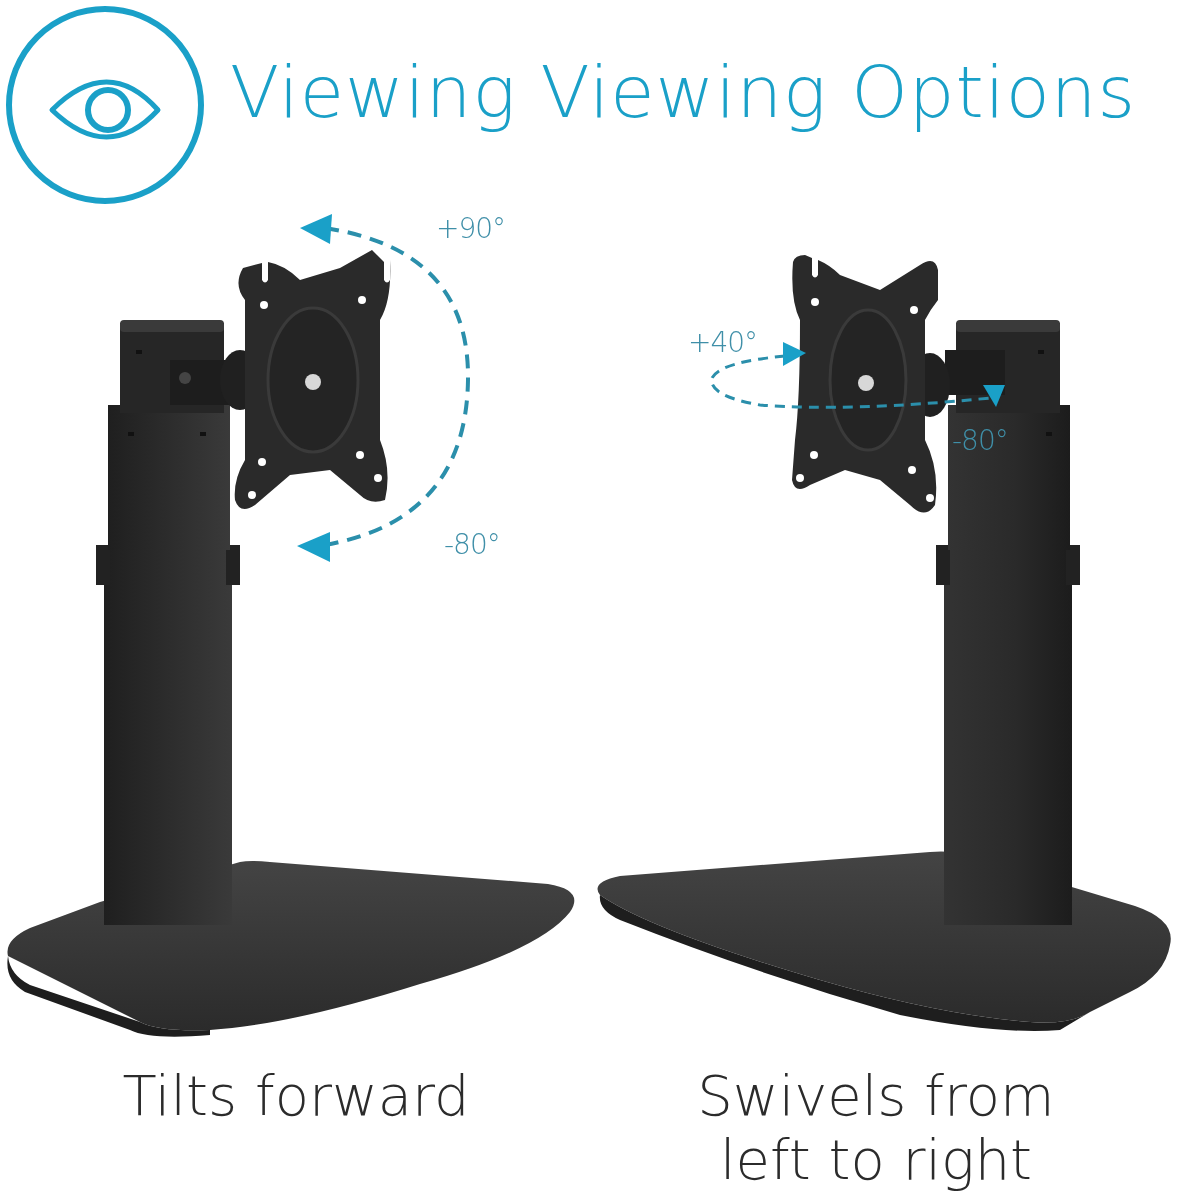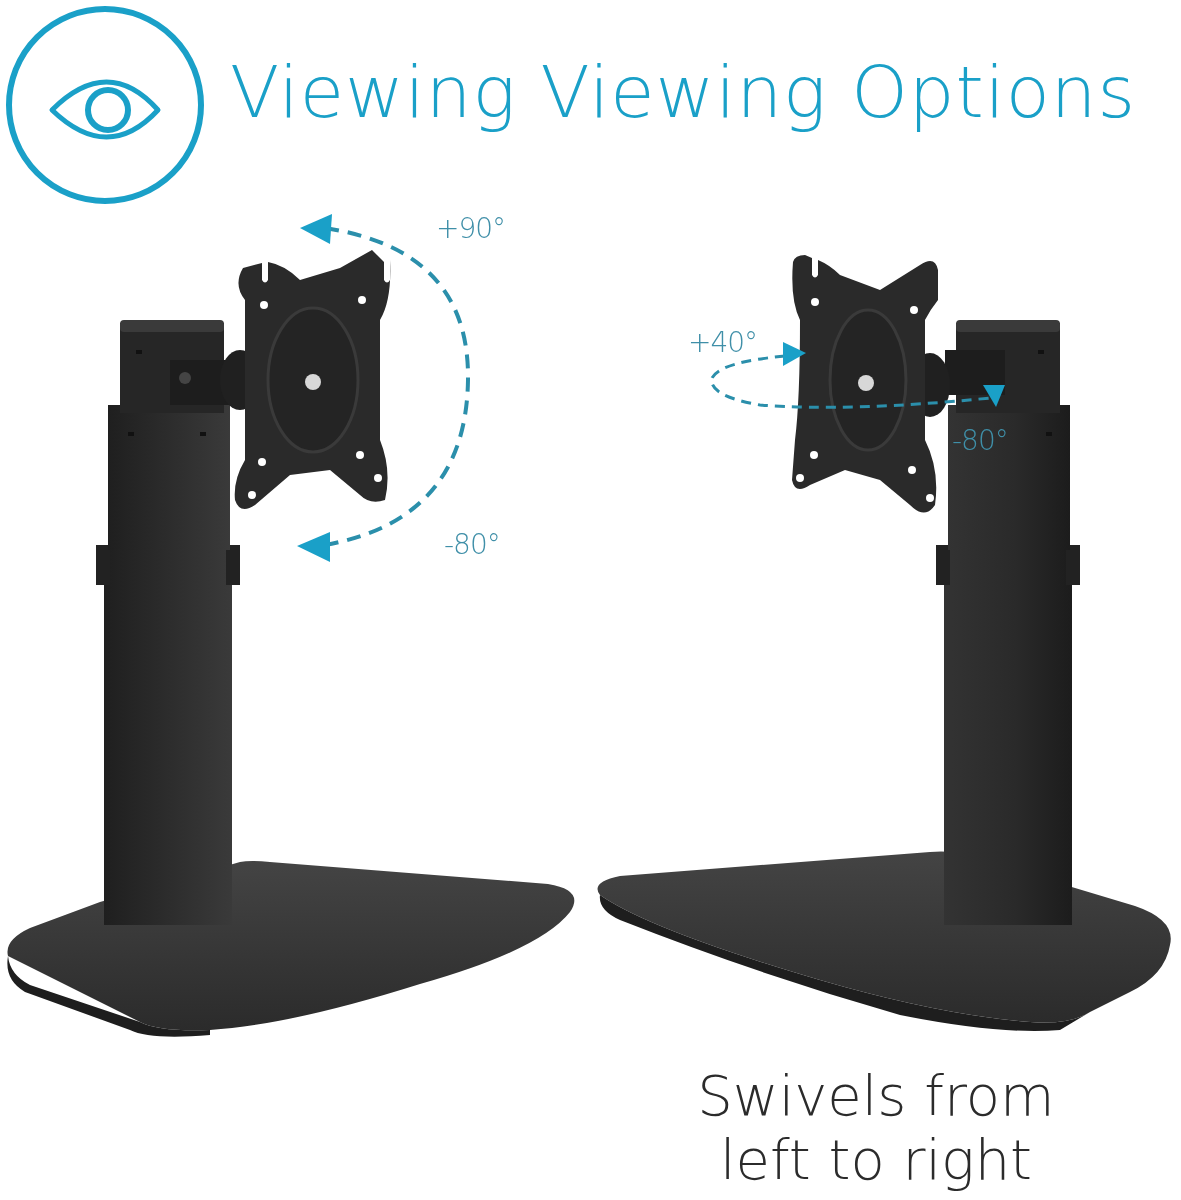--- a/index.html
+++ b/index.html
@@ -114,17 +114,18 @@
     <polygon points="996,407 983,385 1005,385" fill="#1aa0c8"></polygon>
   </g>
 </svg>
 
 <div class="deg" style="left:436px;top:212px;">+90°</div>
 <div class="deg" style="left:444px;top:528px;">-80°</div>
 <div class="deg" style="left:688px;top:326px;">+40°</div>
 <div class="deg" style="left:952px;top:424px;">-80°</div>
 
 <div class="caption" style="left:100px;top:1064px;width:392px;">
+  <div>Tilts forward</div>
 </div>
 <div class="caption" style="left:676px;top:1064px;width:400px;">
   <div>Swivels from</div>
   <div>left to right</div>
 </div>
 
 </body></html>

